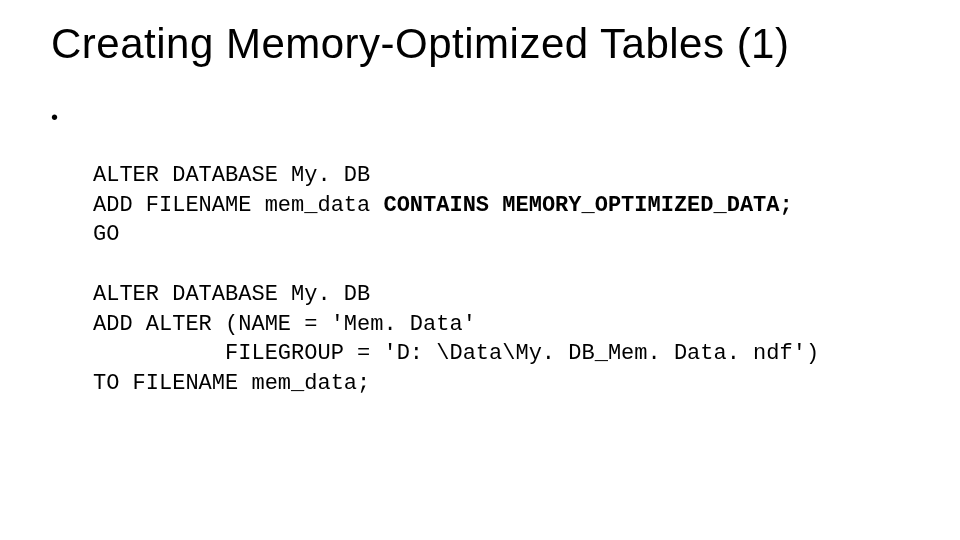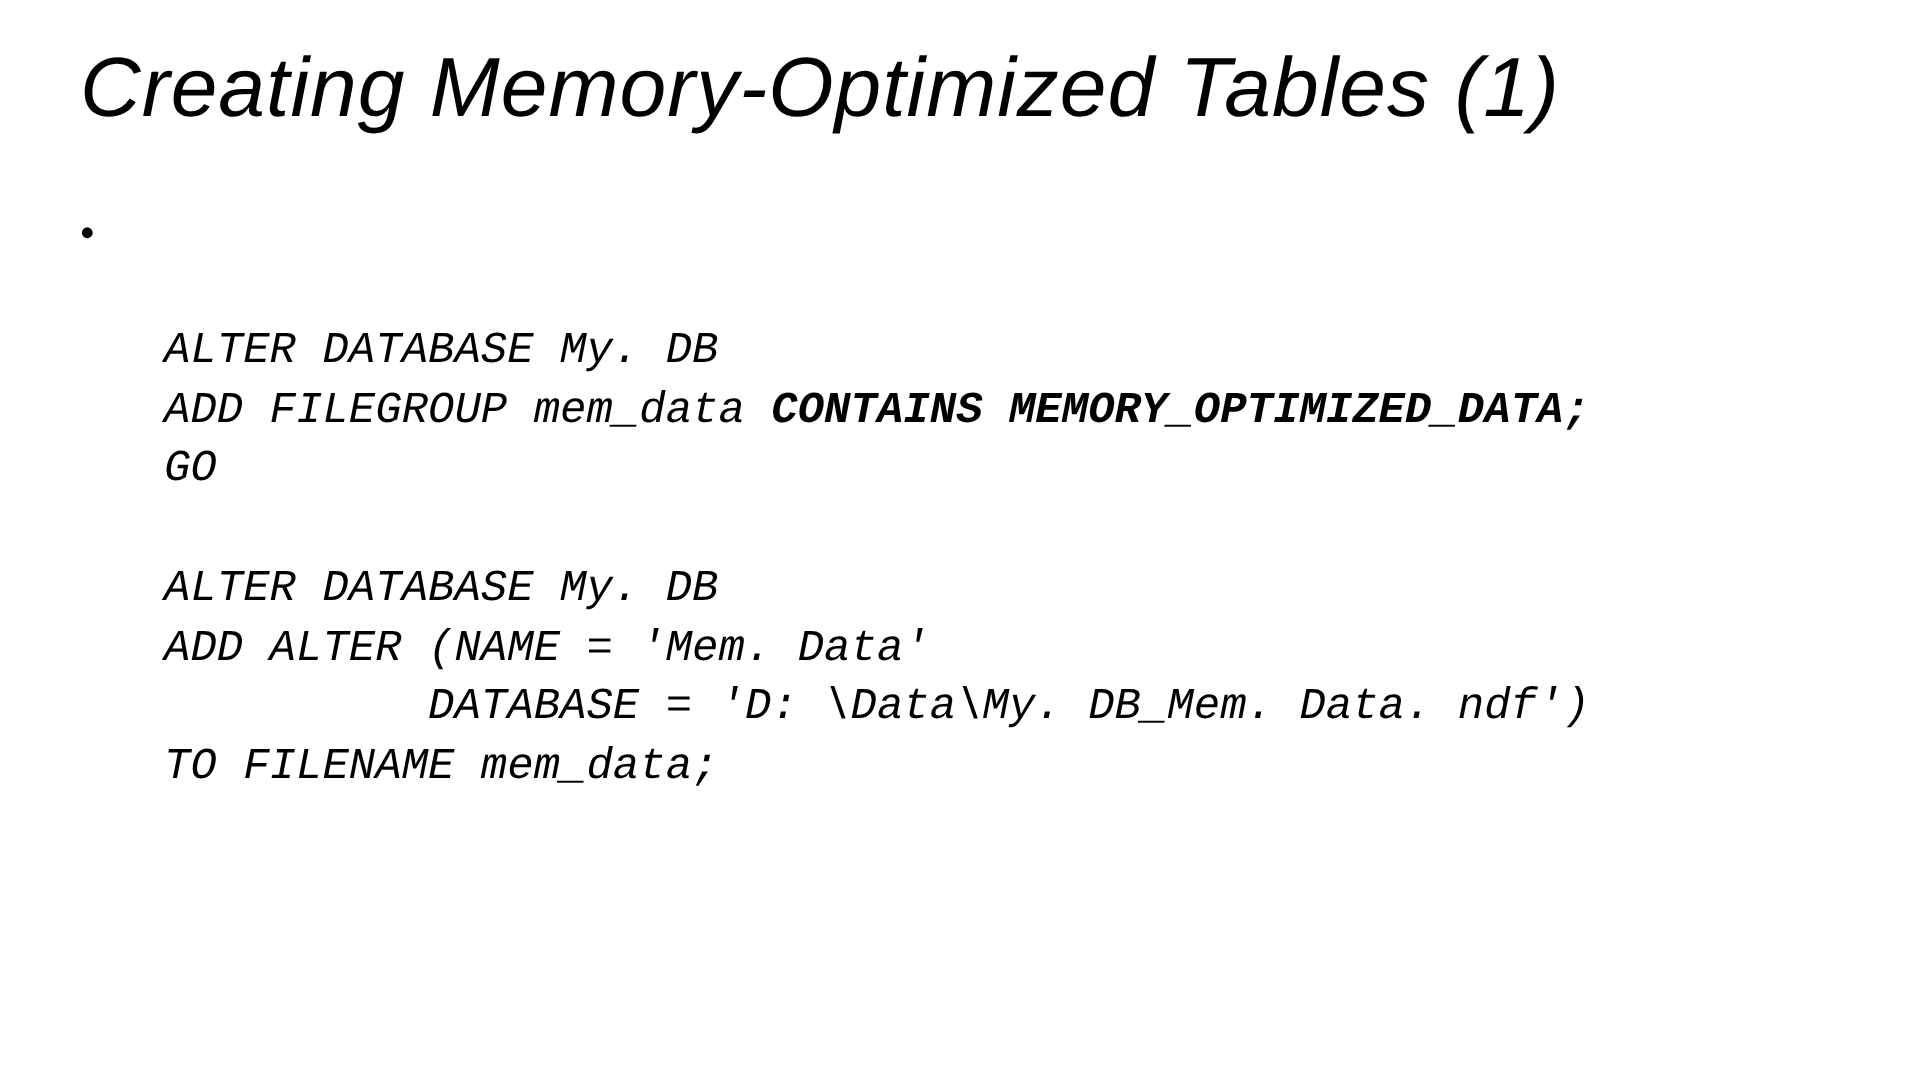--- a/index.html
+++ b/index.html
@@ -7,24 +7,23 @@
     padding: 0;
     width: 960px;
     height: 540px;
     background: #ffffff;
     font-family: "Segoe UI Light", "Segoe UI", Arial, sans-serif;
     color: #000000;
     overflow: hidden;
   }
   .slide {
     box-sizing: border-box;
-    padding: 20px 35px 20px 40px;
+    padding: 20px 35px 20px 51px;
     width: 100%;
     height: 100%;
-    font-style: italic;
   }
   .title {
     font-size: 42px;
     font-weight: 300;
     margin: 0 0 40px 0;
     letter-spacing: 0.5px;
   }
   .bullet-row {
     display: flex;
     align-items: baseline;
@@ -63,23 +62,23 @@
 
 <div class="slide">
 
   <h1 class="title">Creating Memory-Optimized Tables (1)</h1>
 
   <div class="bullet-row">
     <span class="bullet-dot">•</span>
   </div>
 
   <div class="code-block"><span>ALTER DATABASE My. DB</span>
-<span>ADD FILEGROUP mem_data </span><span class="bold">CONTAINS MEMORY_OPTIMIZED_DATA;</span>
+<span>ADD FILENAME mem_data </span><span class="bold">CONTAINS MEMORY_OPTIMIZED_DATA;</span>
 <span>GO</span></div>
 
   <div class="code-gap"></div>
 
   <div class="code-block"><span>ALTER DATABASE My. DB</span>
 <span>ADD ALTER (NAME = 'Mem. Data'</span>
-<span>          DATABASE = 'D: \Data\My. DB_Mem. Data. ndf')</span>
+<span>          FILEGROUP = 'D: \Data\My. DB_Mem. Data. ndf')</span>
 <span>TO FILENAME mem_data;</span></div>
 
 </div>
 
 </body></html>

